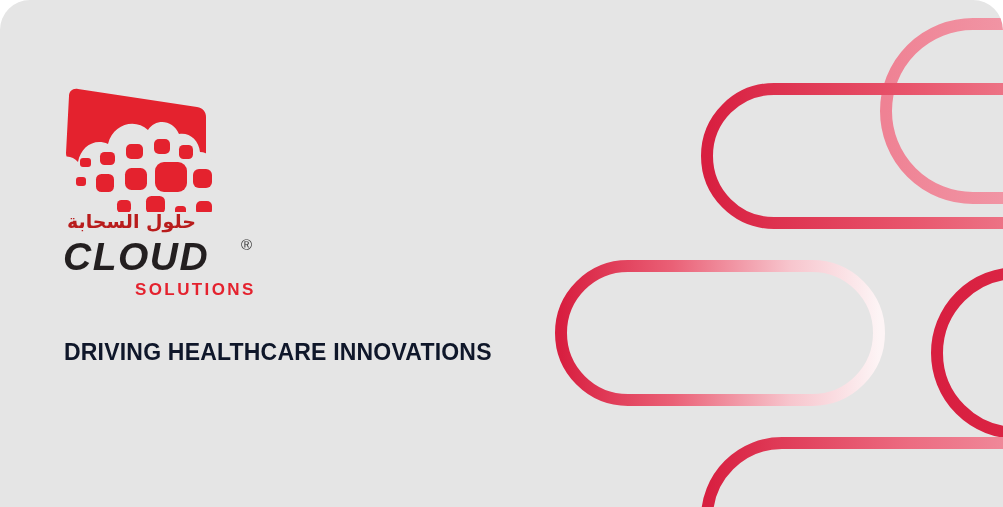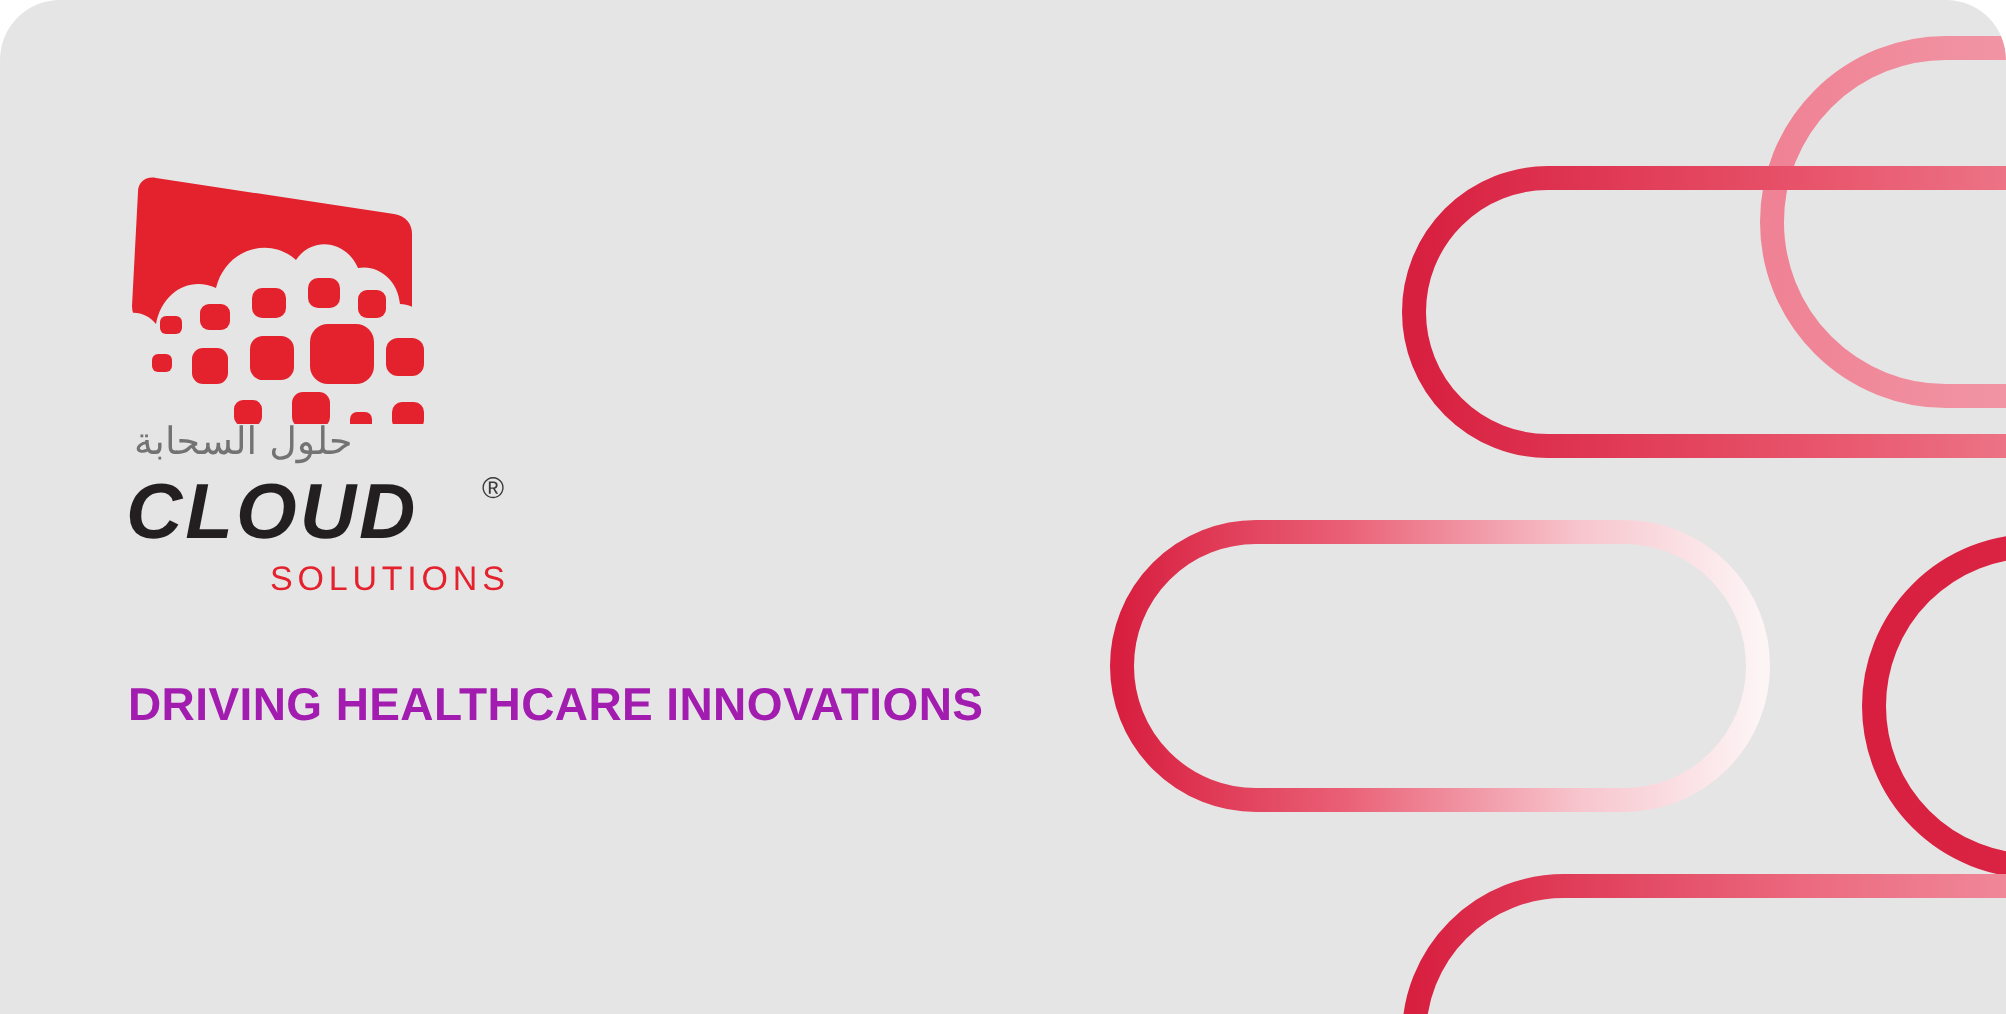--- a/index.html
+++ b/index.html
@@ -37,23 +37,23 @@
   #logo-mark {
     display: block;
     width: 190px;
     height: 130px;
   }
   #logo-arabic {
     margin: 0;
     padding: 0 0 0 4px;
     font-family: "DejaVu Sans", sans-serif;
     font-size: 19px;
-    font-weight: 400;
-    line-height: 1;
-    color: #737373;
+    font-weight: 700;
+    line-height: 1;
+    color: #b91c1c;
     direction: rtl;
     text-align: left;
     height: 22px;
     white-space: nowrap;
   }
   #wordmark-row {
     position: relative;
     height: 44px;
     margin-top: 1px;
   }
@@ -79,39 +79,39 @@
     font-size: 15px;
     font-weight: 400;
     line-height: 1;
     color: #3a3a3a;
   }
   #subwordmark {
     margin: 2px 0 0 0;
     padding-left: 72px;
     font-family: "Liberation Sans", sans-serif;
     font-size: 17px;
-    font-weight: 400;
+    font-weight: 700;
     letter-spacing: 2.4px;
     line-height: 1;
     color: #e4222e;
     white-space: nowrap;
   }
 
   
   #tagline {
     position: absolute;
     left: 64px;
     top: 341px;
     margin: 0;
     font-family: "Liberation Sans", sans-serif;
     font-size: 23px;
     font-weight: 700;
     letter-spacing: 0.2px;
     line-height: 1;
-    color: #a21caf;
+    color: #0f172a;
     white-space: nowrap;
   }
 </style>
 </head>
 <body>
 
 <div id="canvas">
 
   <svg id="deco" viewBox="0 0 1003 507" width="1003" height="507" aria-hidden="true">
     <defs>

